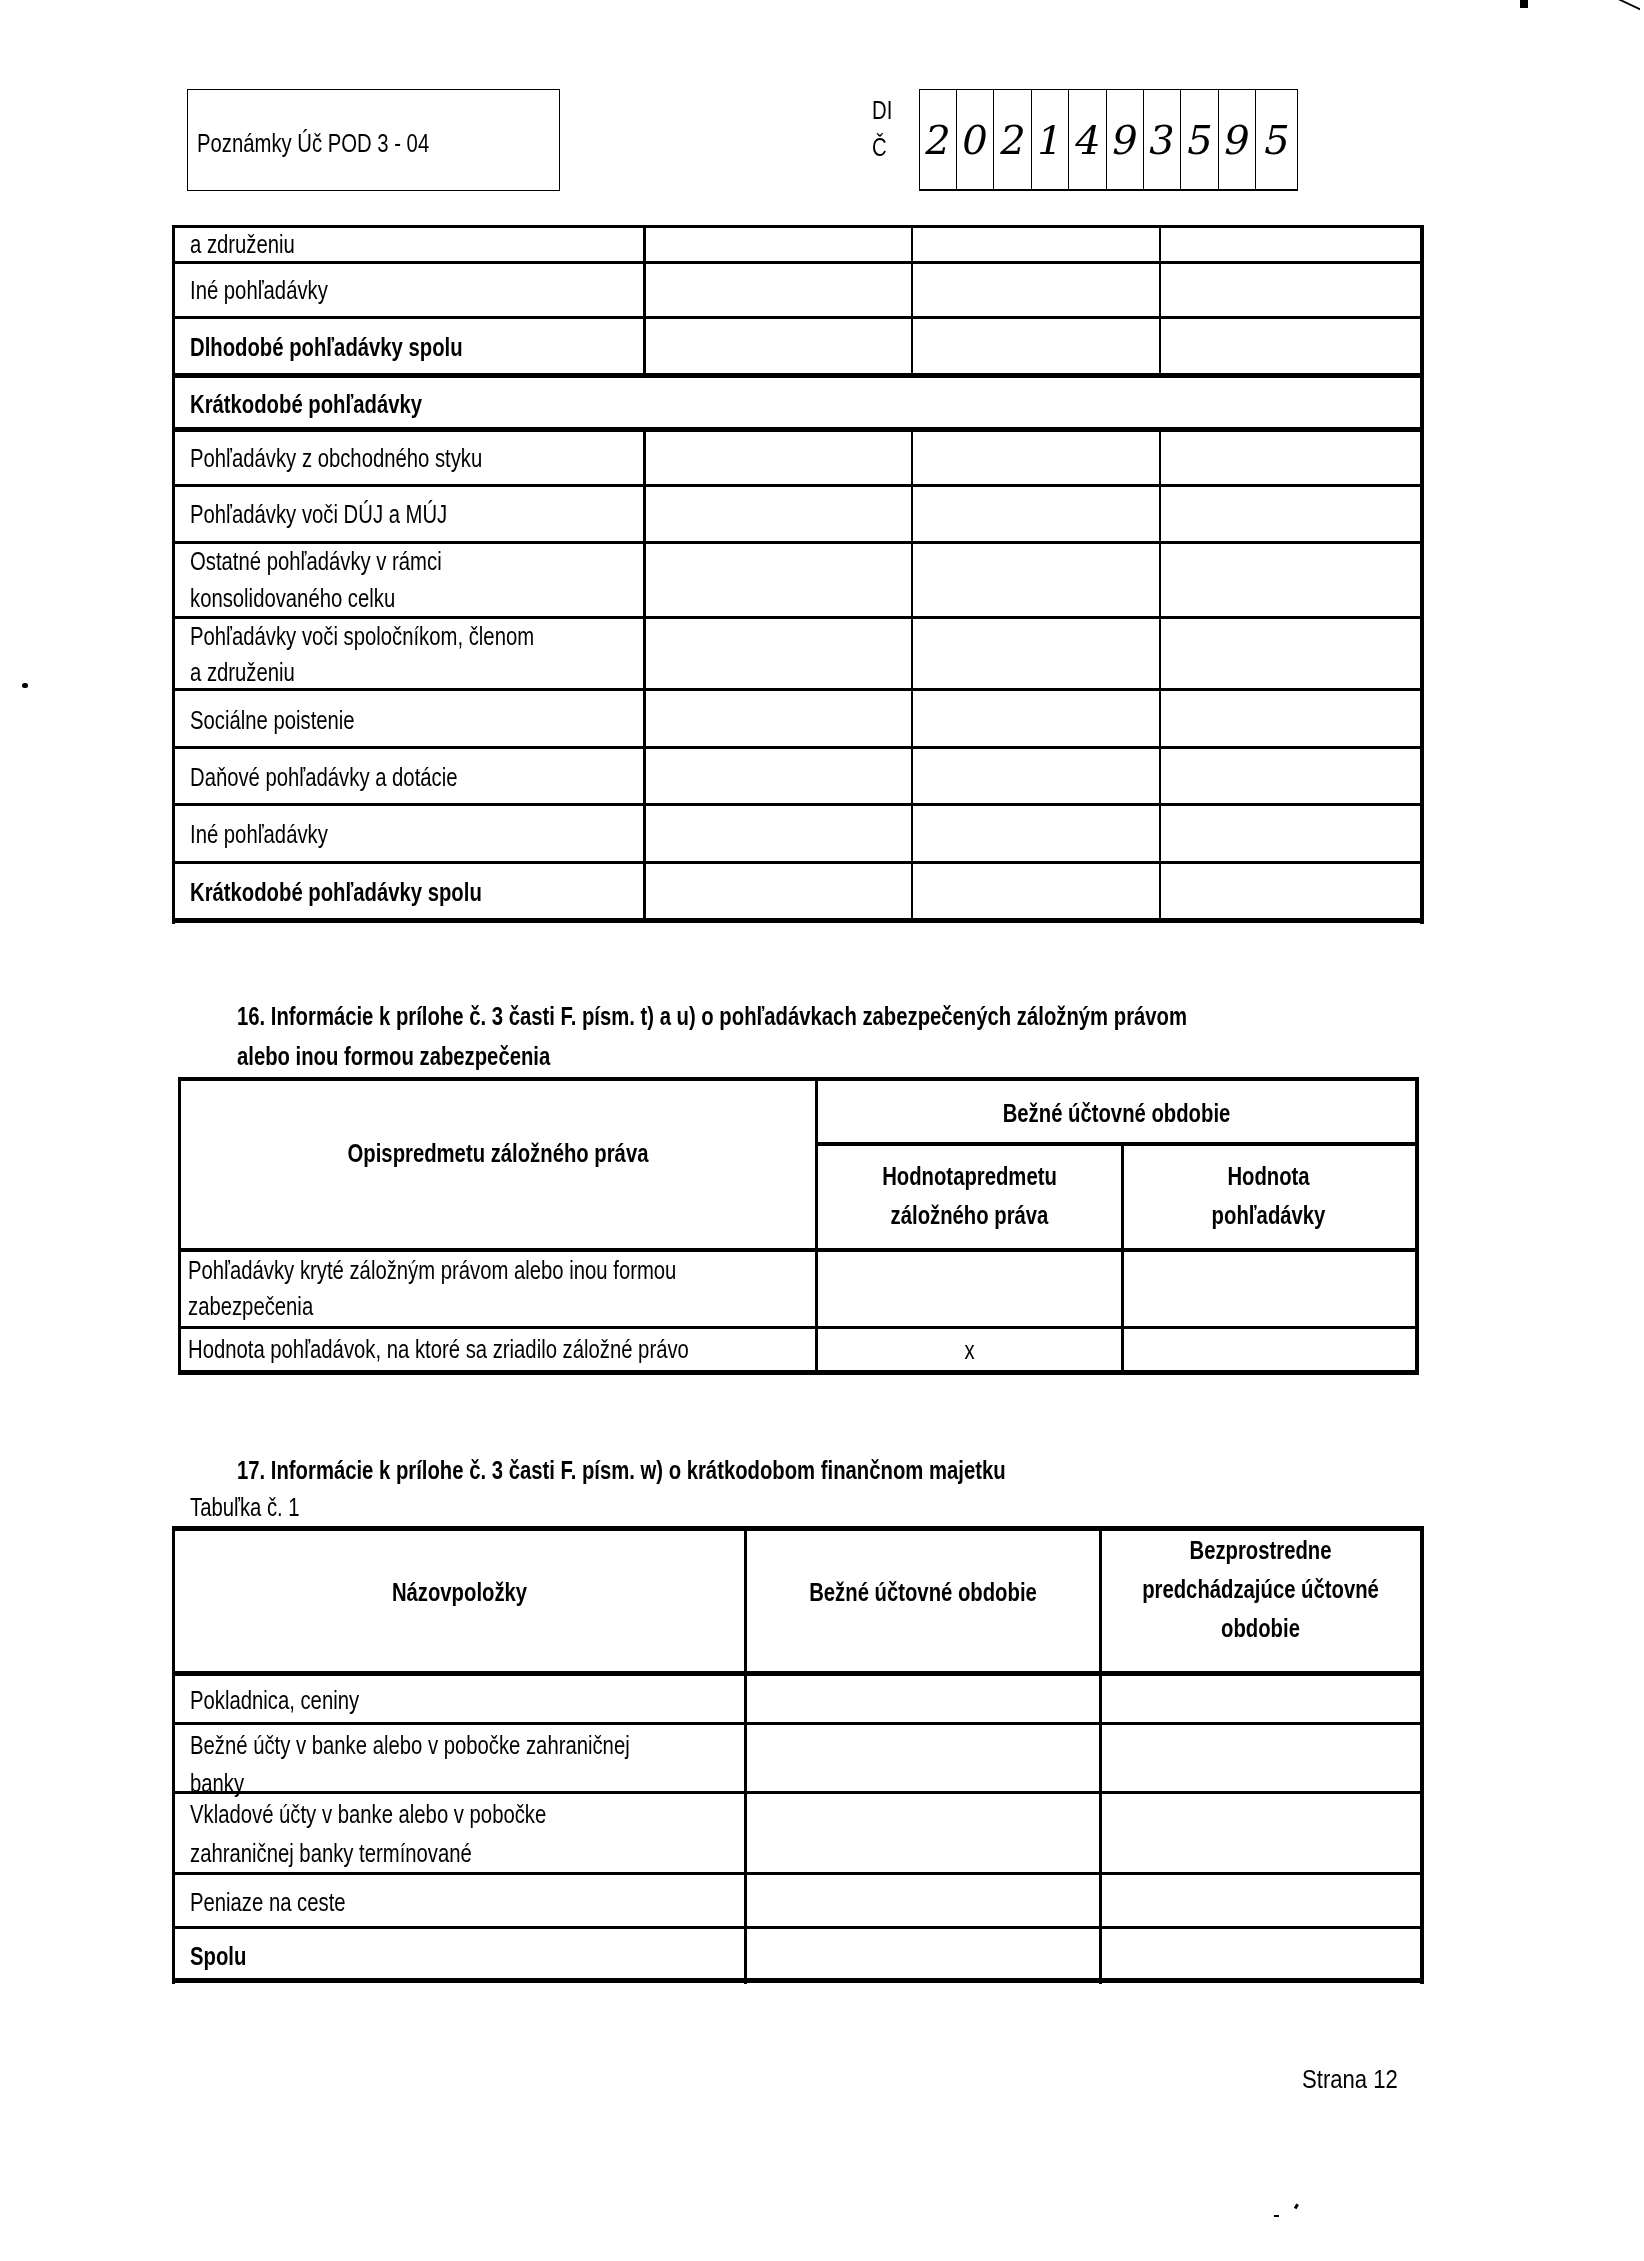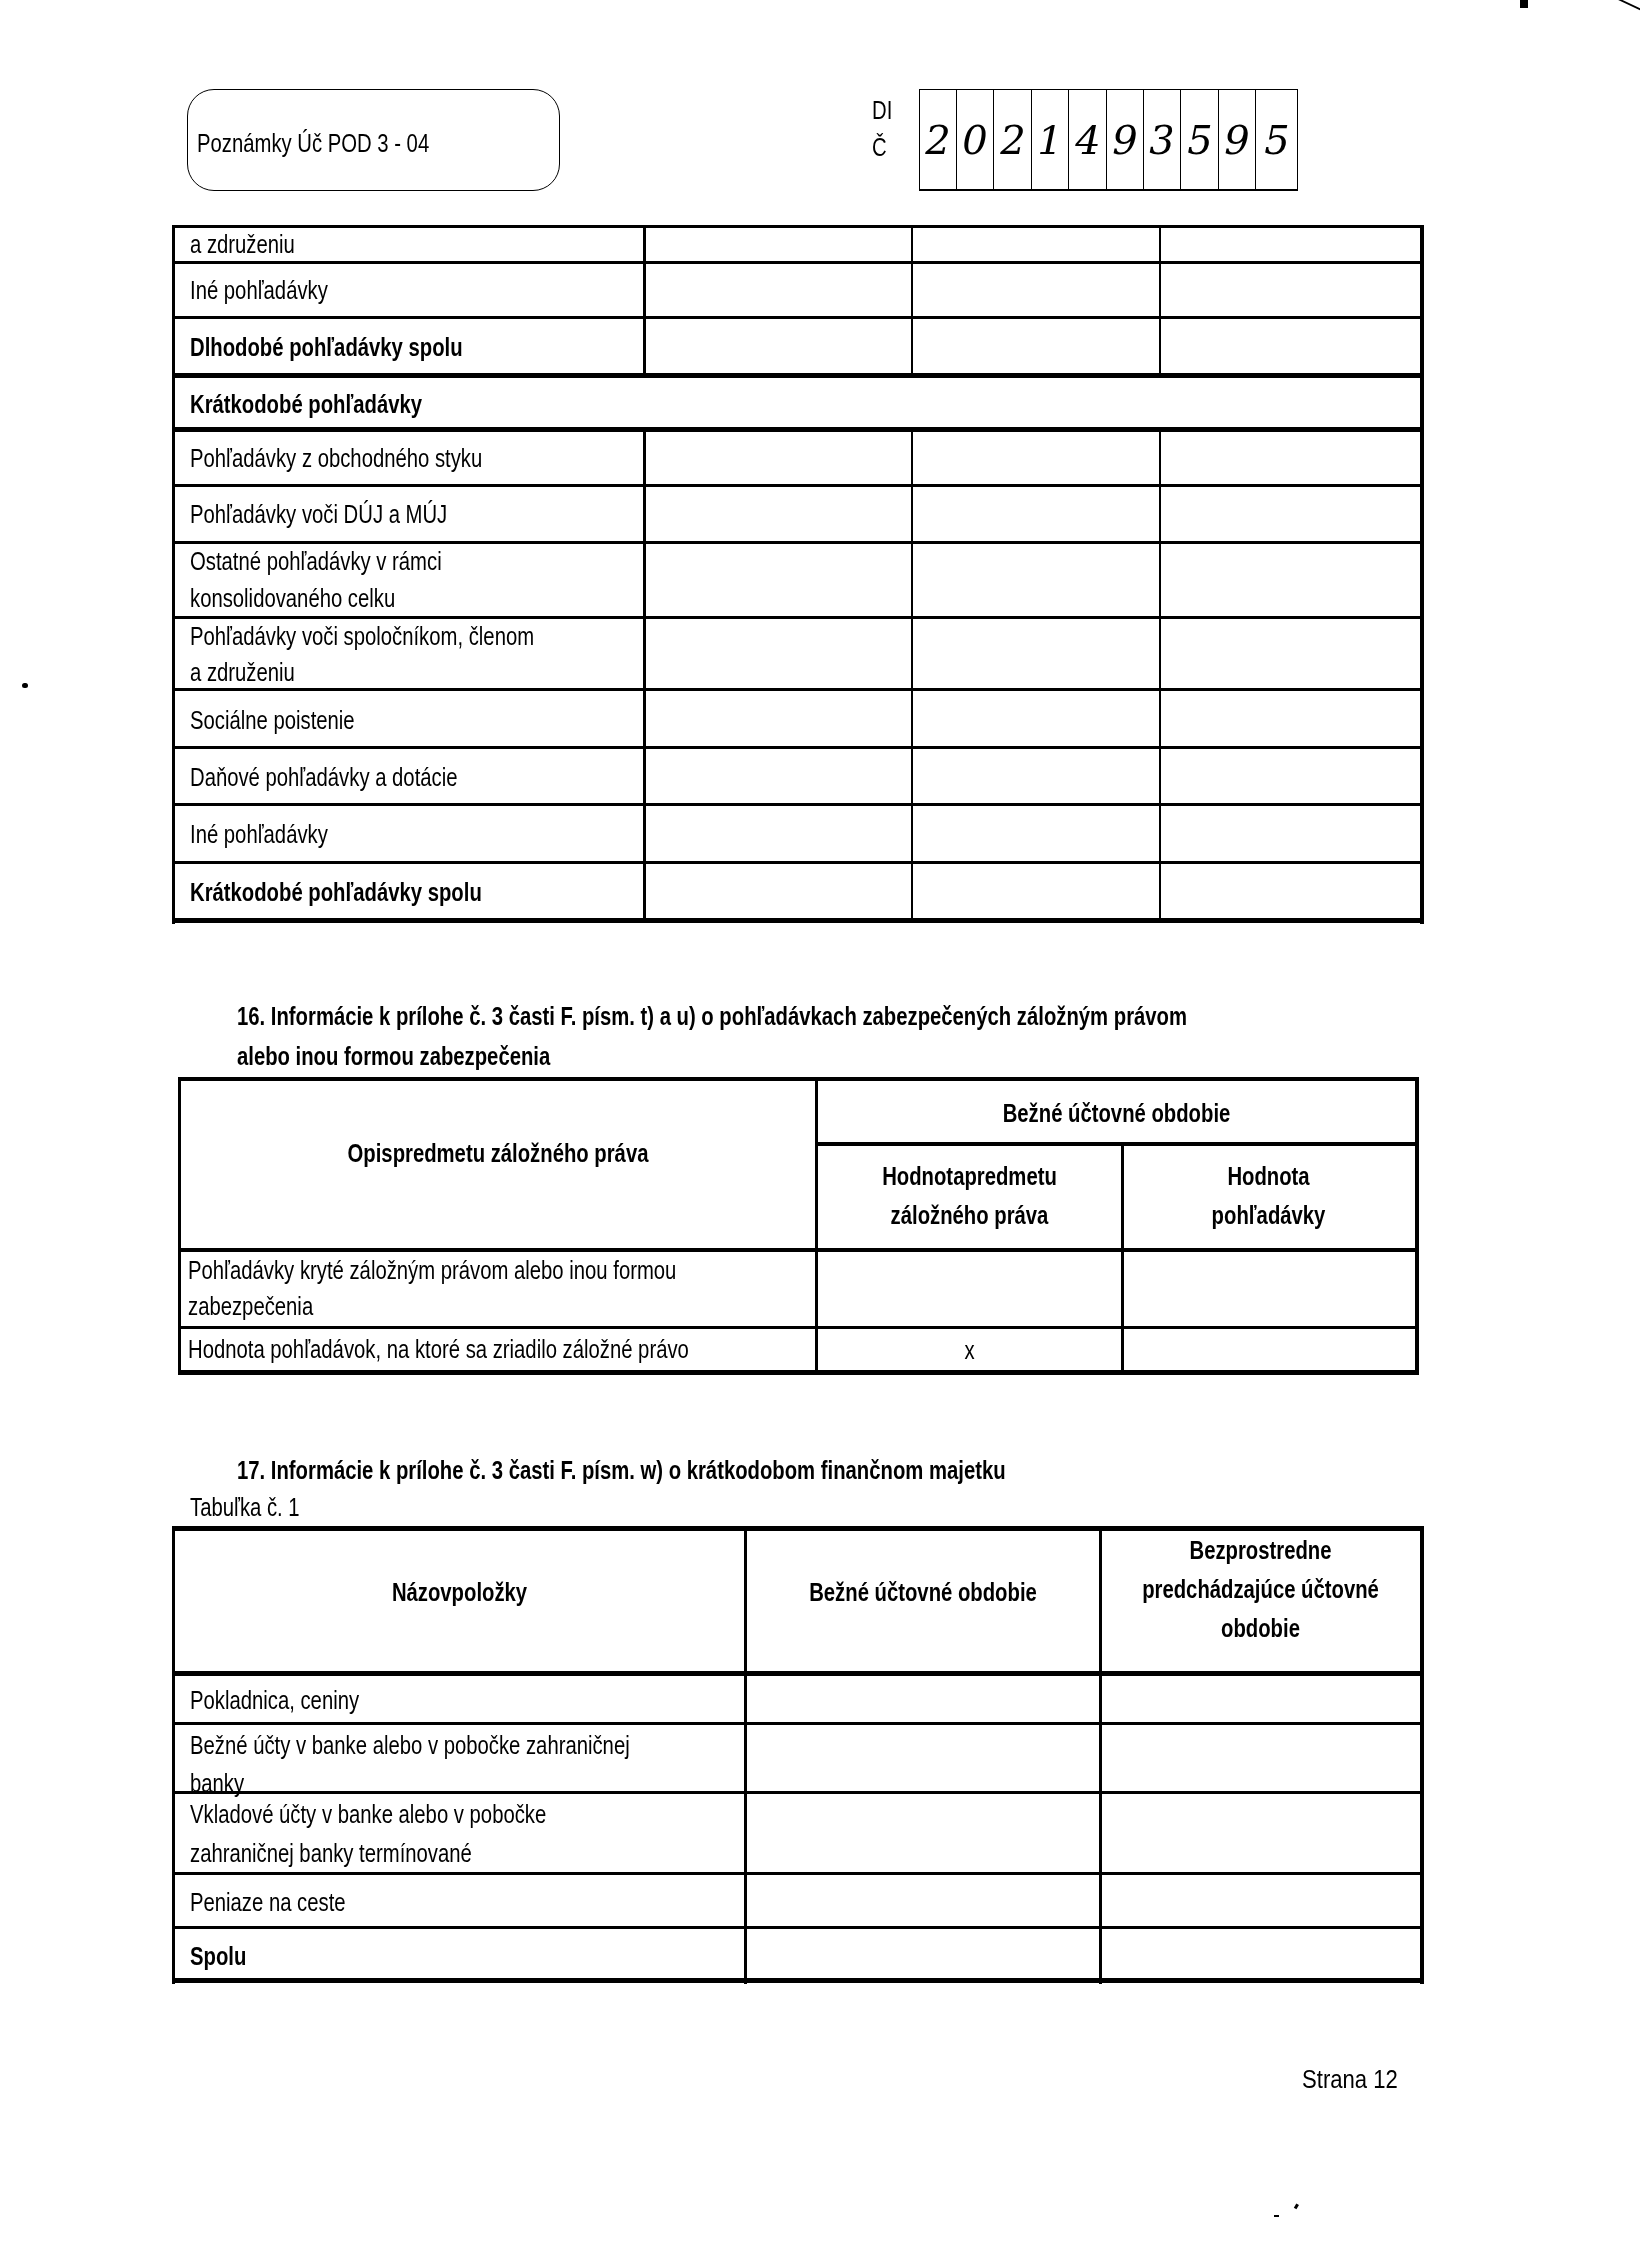--- a/index.html
+++ b/index.html
@@ -19,21 +19,21 @@
             font-size:26px; line-height:39px; }
   .mark { position:absolute; background:#000; }
 </style>
 </head>
 <body>
 
 <div class="mark" style="left:1520px;top:0;width:7.7px;height:7.7px;"></div>
 <div class="mark" style="left:1605px;top:0;width:35px;height:1.9px;transform:skewY(25deg);"></div>
 <div class="mark" style="left:22px;top:683px;width:6.4px;height:4.5px;border-radius:2.6px;"></div>
 
-<div class="box" style="left:187px;top:89px;width:373px;height:102px;border-radius:27px;">
+<div class="box" style="left:187px;top:89px;width:373px;height:102px;">
   <div class="abs t" style="left:9px;top:35px;">Poznámky Úč POD 3 - 04</div>
 </div>
 
 <div class="abs t" style="left:872px;top:92px;">DI</div>
 <div class="abs t" style="left:872px;top:129px;">Č</div>
 
 <div class="box" style="left:919px;top:89px;width:379px;height:102px;border-width:1.9px 1.3px 2.6px 1.3px;">
   <div class="digit" style="left:0;width:37px;">2</div>
   <div class="digit" style="left:37px;width:37px;">0</div>
   <div class="digit" style="left:75px;width:37px;">2</div>

